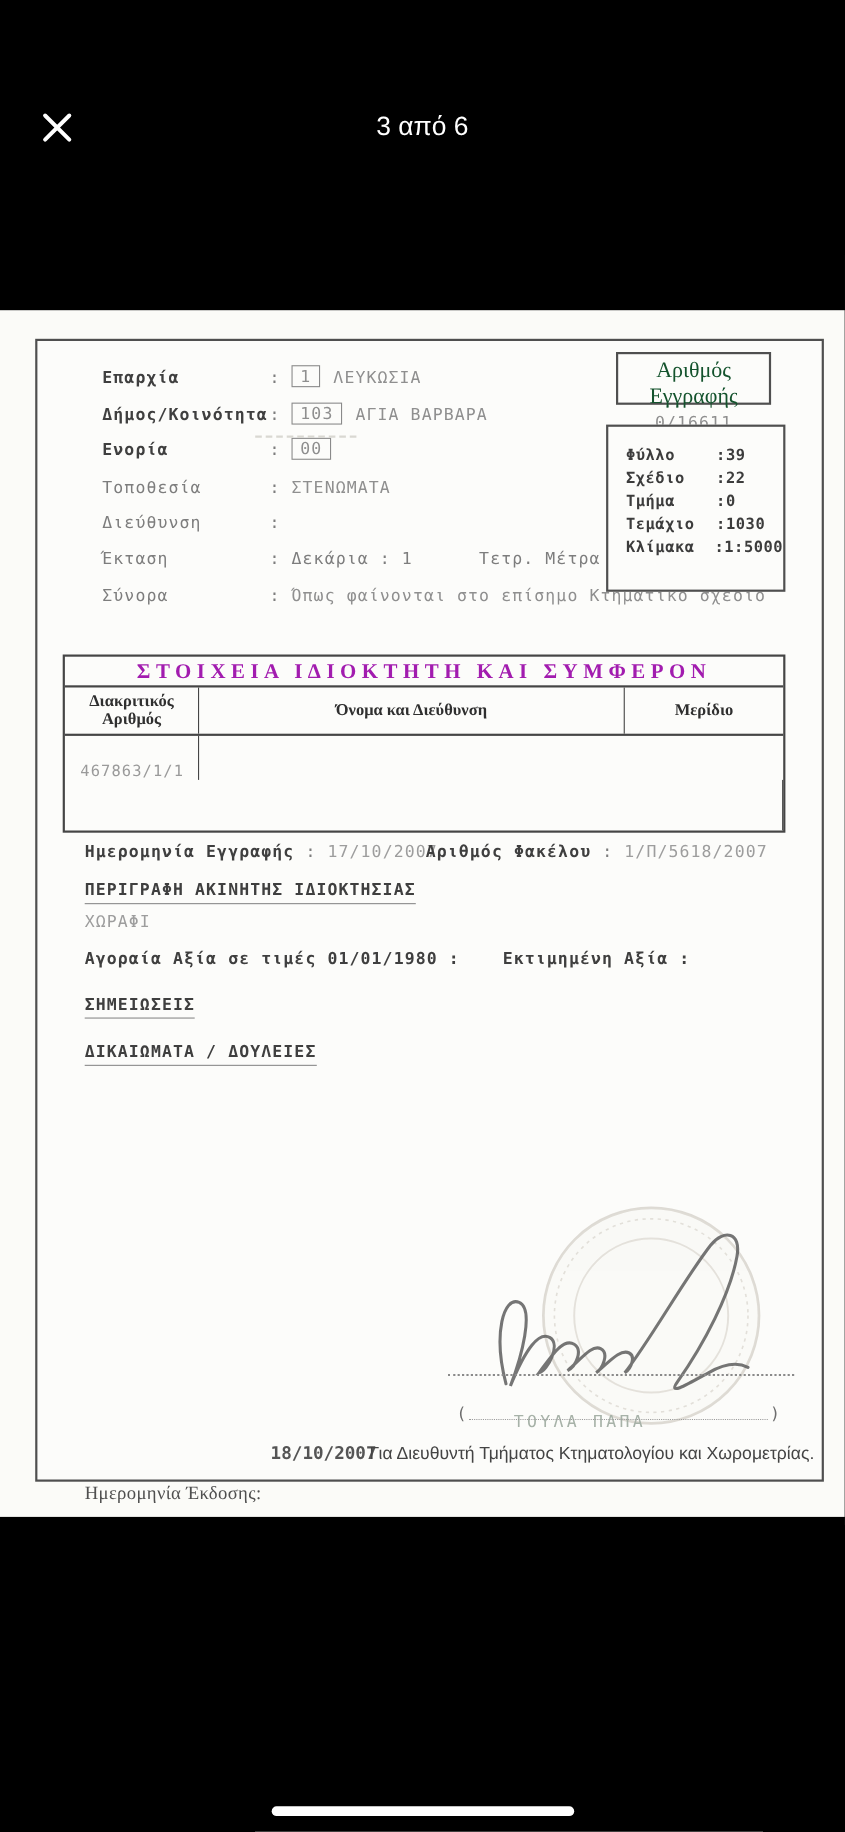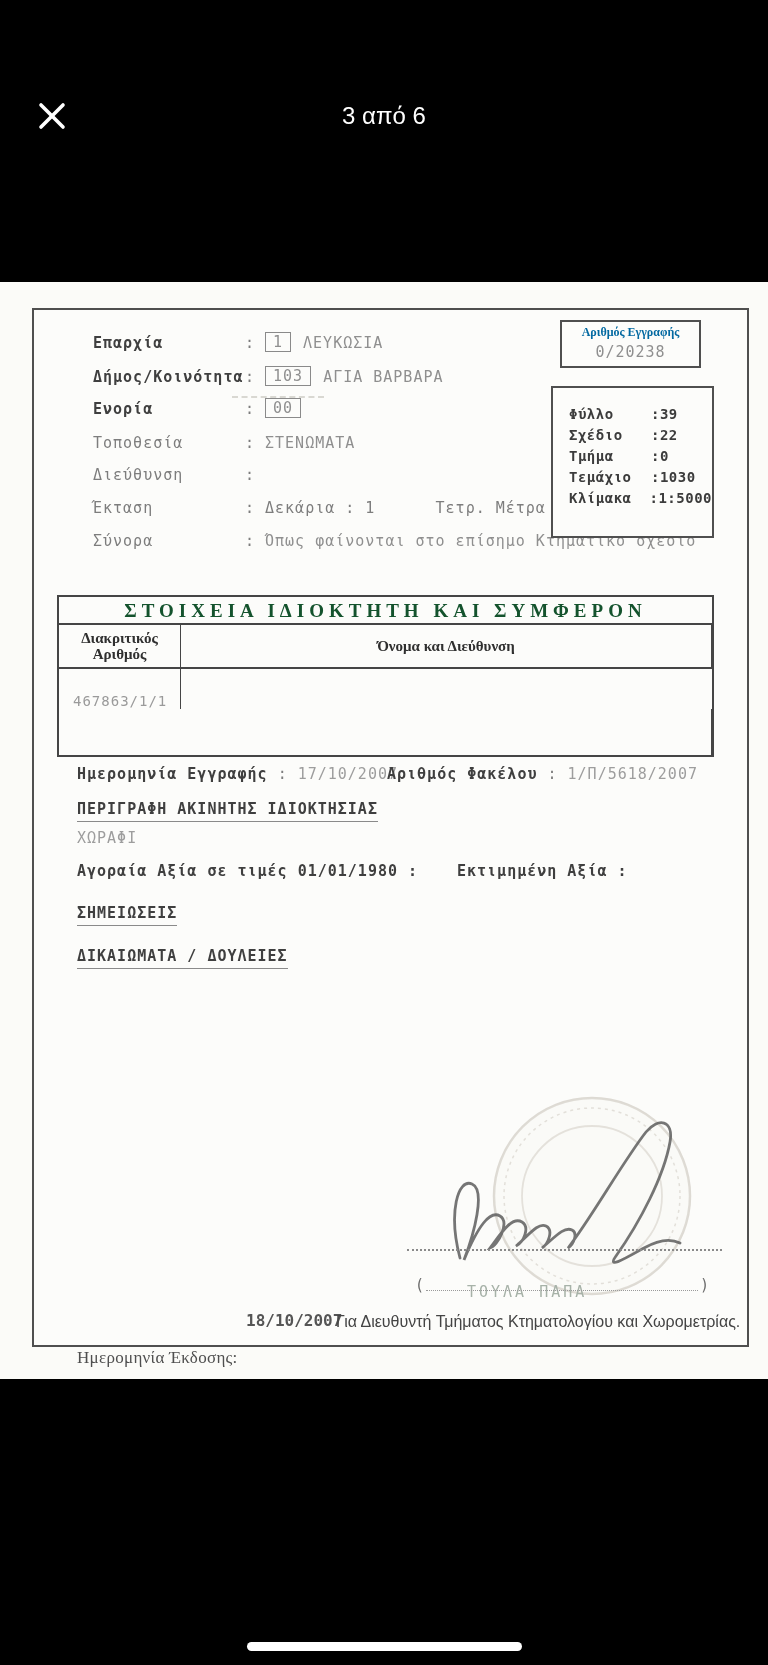--- a/index.html
+++ b/index.html
@@ -27,31 +27,31 @@
   .fcolon { margin-right:10px; color:#7d7d7d; }
   .fbox { display:inline-block; border:1.5px solid #8a8a8a; color:#8f8f8f; padding:0 7px;
           margin-right:12px; margin-top:-2px; min-width:26px; text-align:center; }
   .fval { white-space:pre; color:#8f8f8f; }
 
   
   .artifact { position:absolute; border-top:2px dashed #d9d8d2; }
 
   
   .rbox { position:absolute; border:2px solid #4f4f4f; background:#fcfcfa; }
-  .rbox-title { font-family:"Liberation Serif", serif; font-weight:700; color:#0369a1;
-                text-align:center; font-size:12px; line-height:1.15; padding-top:4px; }
+  .rbox-title { font-family:"Liberation Serif", serif; font-weight:400; color:#14532d;
+                text-align:center; font-size:20px; line-height:1.15; padding-top:4px; }
   .reg-value { text-align:center; font-size:15px; color:#8f8f8f; letter-spacing:1px; margin-top:3px; }
   .plan-head { border-bottom:2px solid #4f4f4f; padding:4px 2px 5px; }
   .plan-rows { padding:16px 0 0 16px; }
   .plan-row { display:flex; font-size:14px; font-weight:700; color:#3c3c3c; line-height:21px; letter-spacing:.5px; }
   .plan-k { width:82px; }
 
   
   .tbl { position:absolute; left:23px; top:285px; width:657px; border:2px solid #454545; background:#fcfcfa; }
-  .tbl-title { font-family:"Liberation Serif", serif; font-weight:700; font-size:19px; color:#14532d;
+  .tbl-title { font-family:"Liberation Serif", serif; font-weight:700; font-size:19px; color:#a21caf;
                text-align:center; letter-spacing:5px; height:28px; line-height:28px;
                border-bottom:2px solid #454545; }
   .tbl-head { display:flex; border-bottom:2px solid #454545; height:44px; }
   .tbl-row  { display:flex; height:86px;flex-direction:column; }
   .th { font-family:"Liberation Serif", serif; font-weight:700; font-size:15px; color:#2f2f2f;
         display:flex; align-items:center; justify-content:center; text-align:center; line-height:1.1; }
   .td { font-size:14px; color:#9a9a9a; letter-spacing:1px; padding-top:24px; }
   .c1 { width:122px; border-right:1.5px solid #454545; }
   .c2 { flex:1; border-right:1.5px solid #454545; }
   .c3 { width:144px; }
@@ -134,21 +134,21 @@
       <span class="fval" style="color:#7d7d7d">Δεκάρια : 1      Τετρ. Μέτρα : 580</span>
     </div>
     <div class="frow" style="top:222px">
       <span class="flabel mid">Σύνορα</span>
       <span class="fcolon">:</span>
       <span class="fval">Όπως φαίνονται στο επίσημο Κτηματικό σχέδιο</span>
     </div>
 
     <div class="rbox" style="left:526px; top:10px; width:141px; height:48px">
       <div class="rbox-title">Αριθμός Εγγραφής</div>
-      <div class="reg-value">0/20238</div>
+      <div class="reg-value">0/16611</div>
     </div>
 
     <div class="rbox" style="left:517px; top:76px; width:163px; height:152px">
       <div class="plan-rows">
         <div class="plan-row">
           <span class="plan-k">Φύλλο</span>
           <span>:39</span>
         </div>
         <div class="plan-row">
           <span class="plan-k">Σχέδιο</span>
@@ -167,20 +167,21 @@
           <span>:1:5000</span>
         </div>
       </div>
     </div>
 
     <div class="tbl">
       <div class="tbl-title">ΣΤΟΙΧΕΙΑ ΙΔΙΟΚΤΗΤΗ ΚΑΙ ΣΥΜΦΕΡΟΝ</div>
       <div class="tbl-head">
         <div class="th c1">Διακριτικός Αριθμός</div>
         <div class="th c2">Όνομα και Διεύθυνση</div>
+        <div class="th c3">Μερίδιο</div>
       </div>
       <div class="tbl-row">
         <div class="td c1">467863/1/1</div>
         <div class="td c2"></div>
       </div>
     </div>
 
     <div class="abs" style="left:43px; top:455px">
       <span class="dark">Ημερομηνία Εγγραφής</span>
       <span class="mid"> : </span><span class="light">17/10/2007</span>

